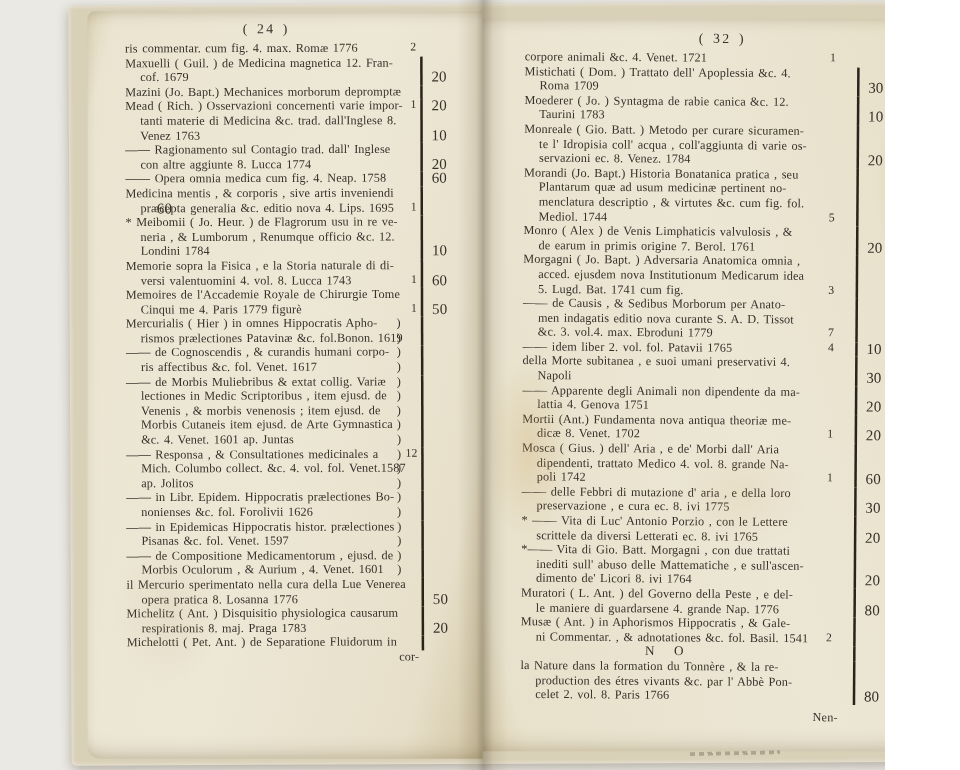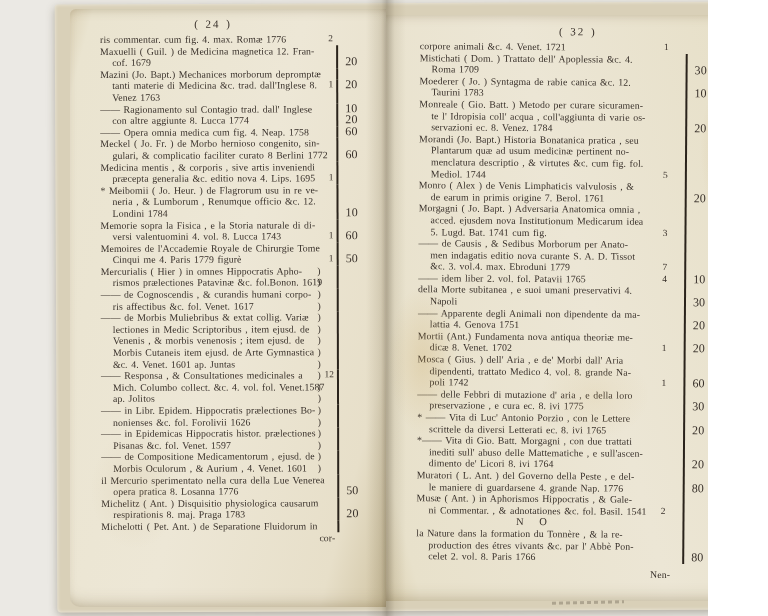--- a/index.html
+++ b/index.html
@@ -105,20 +105,21 @@
             </div>
             <div class="num-col">
               <span class="num" style="top: 11.6px;">1</span>
             </div>
             <div class="price-col">
               <span class="price" style="top: 11.6px;">20</span>
             </div>
           </div>
           <div class="entry-row">
             <div class="text-col">
+              <div class="line"><span class="line-text">Mead ( Rich. ) Osservazioni concernenti varie impor-</span></div>
               <div class="line cont"><span class="line-text">tanti materie di Medicina &amp;c. trad. dall'Inglese 8.</span></div>
               <div class="line cont"><span class="line-text">Venez 1763</span></div>
             </div>
             <div class="num-col"></div>
             <div class="price-col">
               <span class="price" style="top: 23.2px;">10</span>
             </div>
           </div>
           <div class="entry-row">
             <div class="text-col">
@@ -133,24 +134,20 @@
           <div class="entry-row">
             <div class="text-col">
               <div class="line"><span class="line-text">—— Opera omnia medica cum fig. 4. Neap. 1758</span></div>
             </div>
             <div class="num-col"></div>
             <div class="price-col">
               <span class="price" style="top: 0px;">60</span>
             </div>
           </div>
           <div class="entry-row">
-            <div class="text-col">
-              <div class="line"><span class="line-text">Meckel ( Jo. Fr. ) de Morbo hernioso congenito, sin-</span></div>
-              <div class="line cont"><span class="line-text">gulari, &amp; complicatio faciliter curato 8 Berlini 1772</span></div>
-            </div>
             <div class="num-col"></div>
             <div class="price-col">
               <span class="price" style="top: 11.6px;">60</span>
             </div>
           </div>
           <div class="entry-row">
             <div class="text-col">
               <div class="line"><span class="line-text">Medicina mentis , &amp; corporis , sive artis inveniendi</span></div>
               <div class="line cont"><span class="line-text">præcepta generalia &amp;c. editio nova 4. Lips. 1695</span></div>
             </div>

